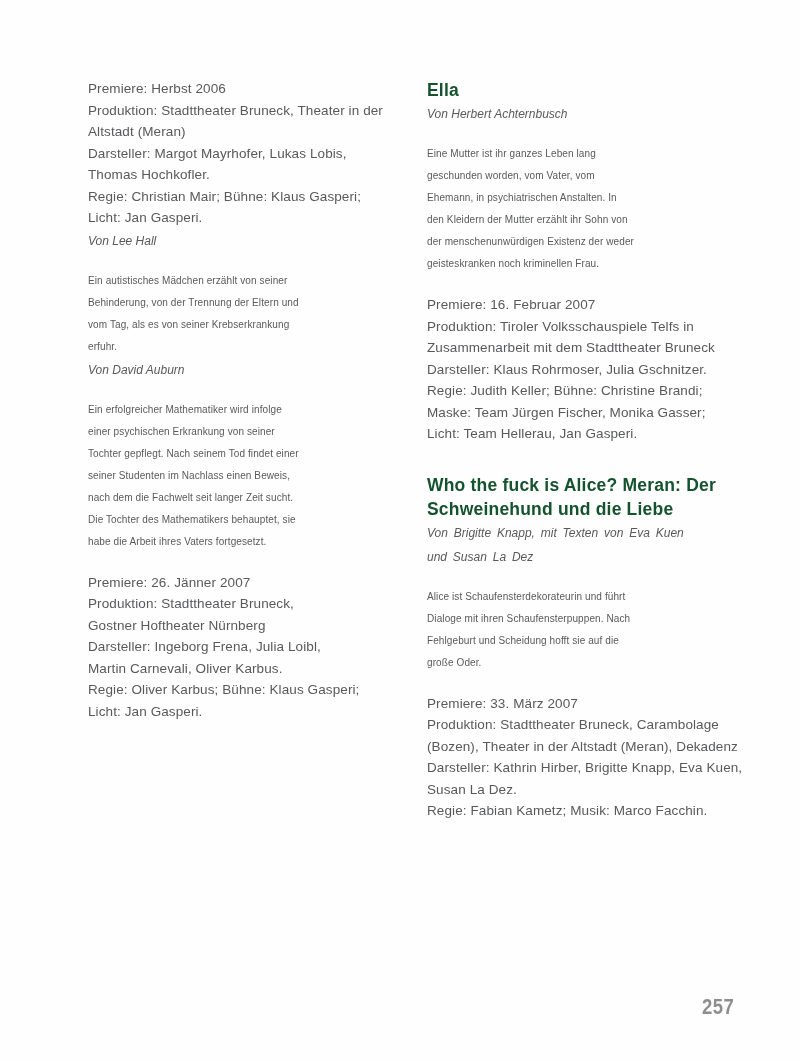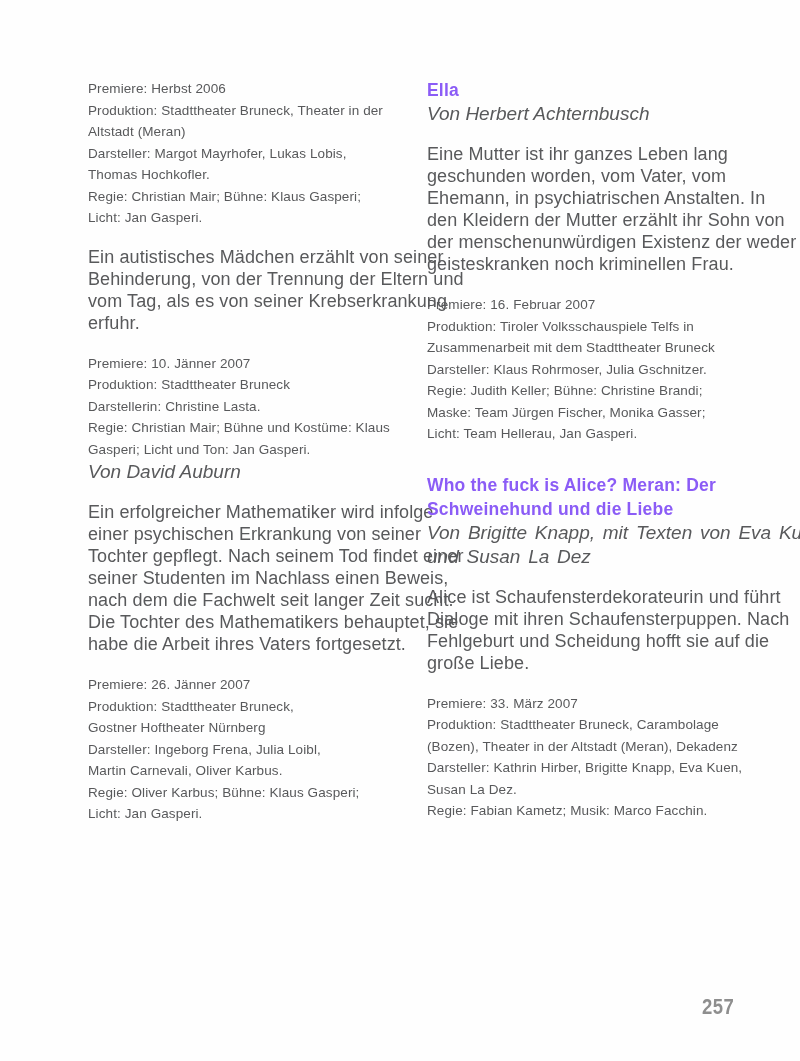--- a/index.html
+++ b/index.html
@@ -27,41 +27,41 @@
   .credits {
     font-size: 13.5px;
     line-height: 21.5px;
     letter-spacing: 0.1px;
     white-space: pre;
     margin: 19px 0 0 0;
   }
   .credits.first { margin-top: 0; }
 
   .title {
-    color: #8b5cf6;
+    color: #14532d;
     font-weight: 700;
     font-size: 17.5px;
     line-height: 24px;
     letter-spacing: 0.2px;
     white-space: pre;
     margin: 28px 0 0 0;
   }
   .title.first { margin-top: 0; }
 
   .byline {
     font-style: italic;
-    font-size: 19px;
+    font-size: 12px;
     line-height: 24px;
     white-space: pre;
     margin: 0;
   }
   .byline.justified { word-spacing: 2.5px; }
 
   .desc {
-    font-size: 18px;
+    font-size: 10px;
     line-height: 22px;
     letter-spacing: 0.1px;
     white-space: pre;
     margin: 17px 0 0 0;
   }
 
   .page-number {
     position: absolute;
     left: 702px;
     top: 995px;
@@ -83,29 +83,25 @@
 
     <div class="credits first">Premiere: Herbst 2006
 Produktion: Stadttheater Bruneck, Theater in der
 Altstadt (Meran)
 Darsteller: Margot Mayrhofer, Lukas Lobis,
 Thomas Hochkofler.
 Regie: Christian Mair; Bühne: Klaus Gasperi;
 Licht: Jan Gasperi.</div>
 
     <section>
+      <div class="byline">Von Lee Hall</div>
       <div class="desc">Ein autistisches Mädchen erzählt von seiner
 Behinderung, von der Trennung der Eltern und
 vom Tag, als es von seiner Krebserkrankung
 erfuhr.</div>
-      <div class="credits">Premiere: 10. Jänner 2007
-Produktion: Stadttheater Bruneck
-Darstellerin: Christine Lasta.
-Regie: Christian Mair; Bühne und Kostüme: Klaus
-Gasperi; Licht und Ton: Jan Gasperi.</div>
     </section>
 
     <section>
       <div class="byline">Von David Auburn</div>
       <div class="desc">Ein erfolgreicher Mathematiker wird infolge
 einer psychischen Erkrankung von seiner
 Tochter gepflegt. Nach seinem Tod findet einer
 seiner Studenten im Nachlass einen Beweis,
 nach dem die Fachwelt seit langer Zeit sucht.
 Die Tochter des Mathematikers behauptet, sie
@@ -142,21 +138,21 @@
     </section>
 
     <section>
       <div class="title">Who the fuck is Alice? Meran: Der
 Schweinehund und die Liebe</div>
       <div class="byline justified">Von Brigitte Knapp, mit Texten von Eva Kuen
 und Susan La Dez</div>
       <div class="desc">Alice ist Schaufensterdekorateurin und führt
 Dialoge mit ihren Schaufensterpuppen. Nach
 Fehlgeburt und Scheidung hofft sie auf die
-große Liebe.</div>
+große Oder.</div>
       <div class="credits">Premiere: 33. März 2007
 Produktion: Stadttheater Bruneck, Carambolage
 (Bozen), Theater in der Altstadt (Meran), Dekadenz
 Darsteller: Kathrin Hirber, Brigitte Knapp, Eva Kuen,
 Susan La Dez.
 Regie: Fabian Kametz; Musik: Marco Facchin.</div>
     </section>
 
   </div>
 

